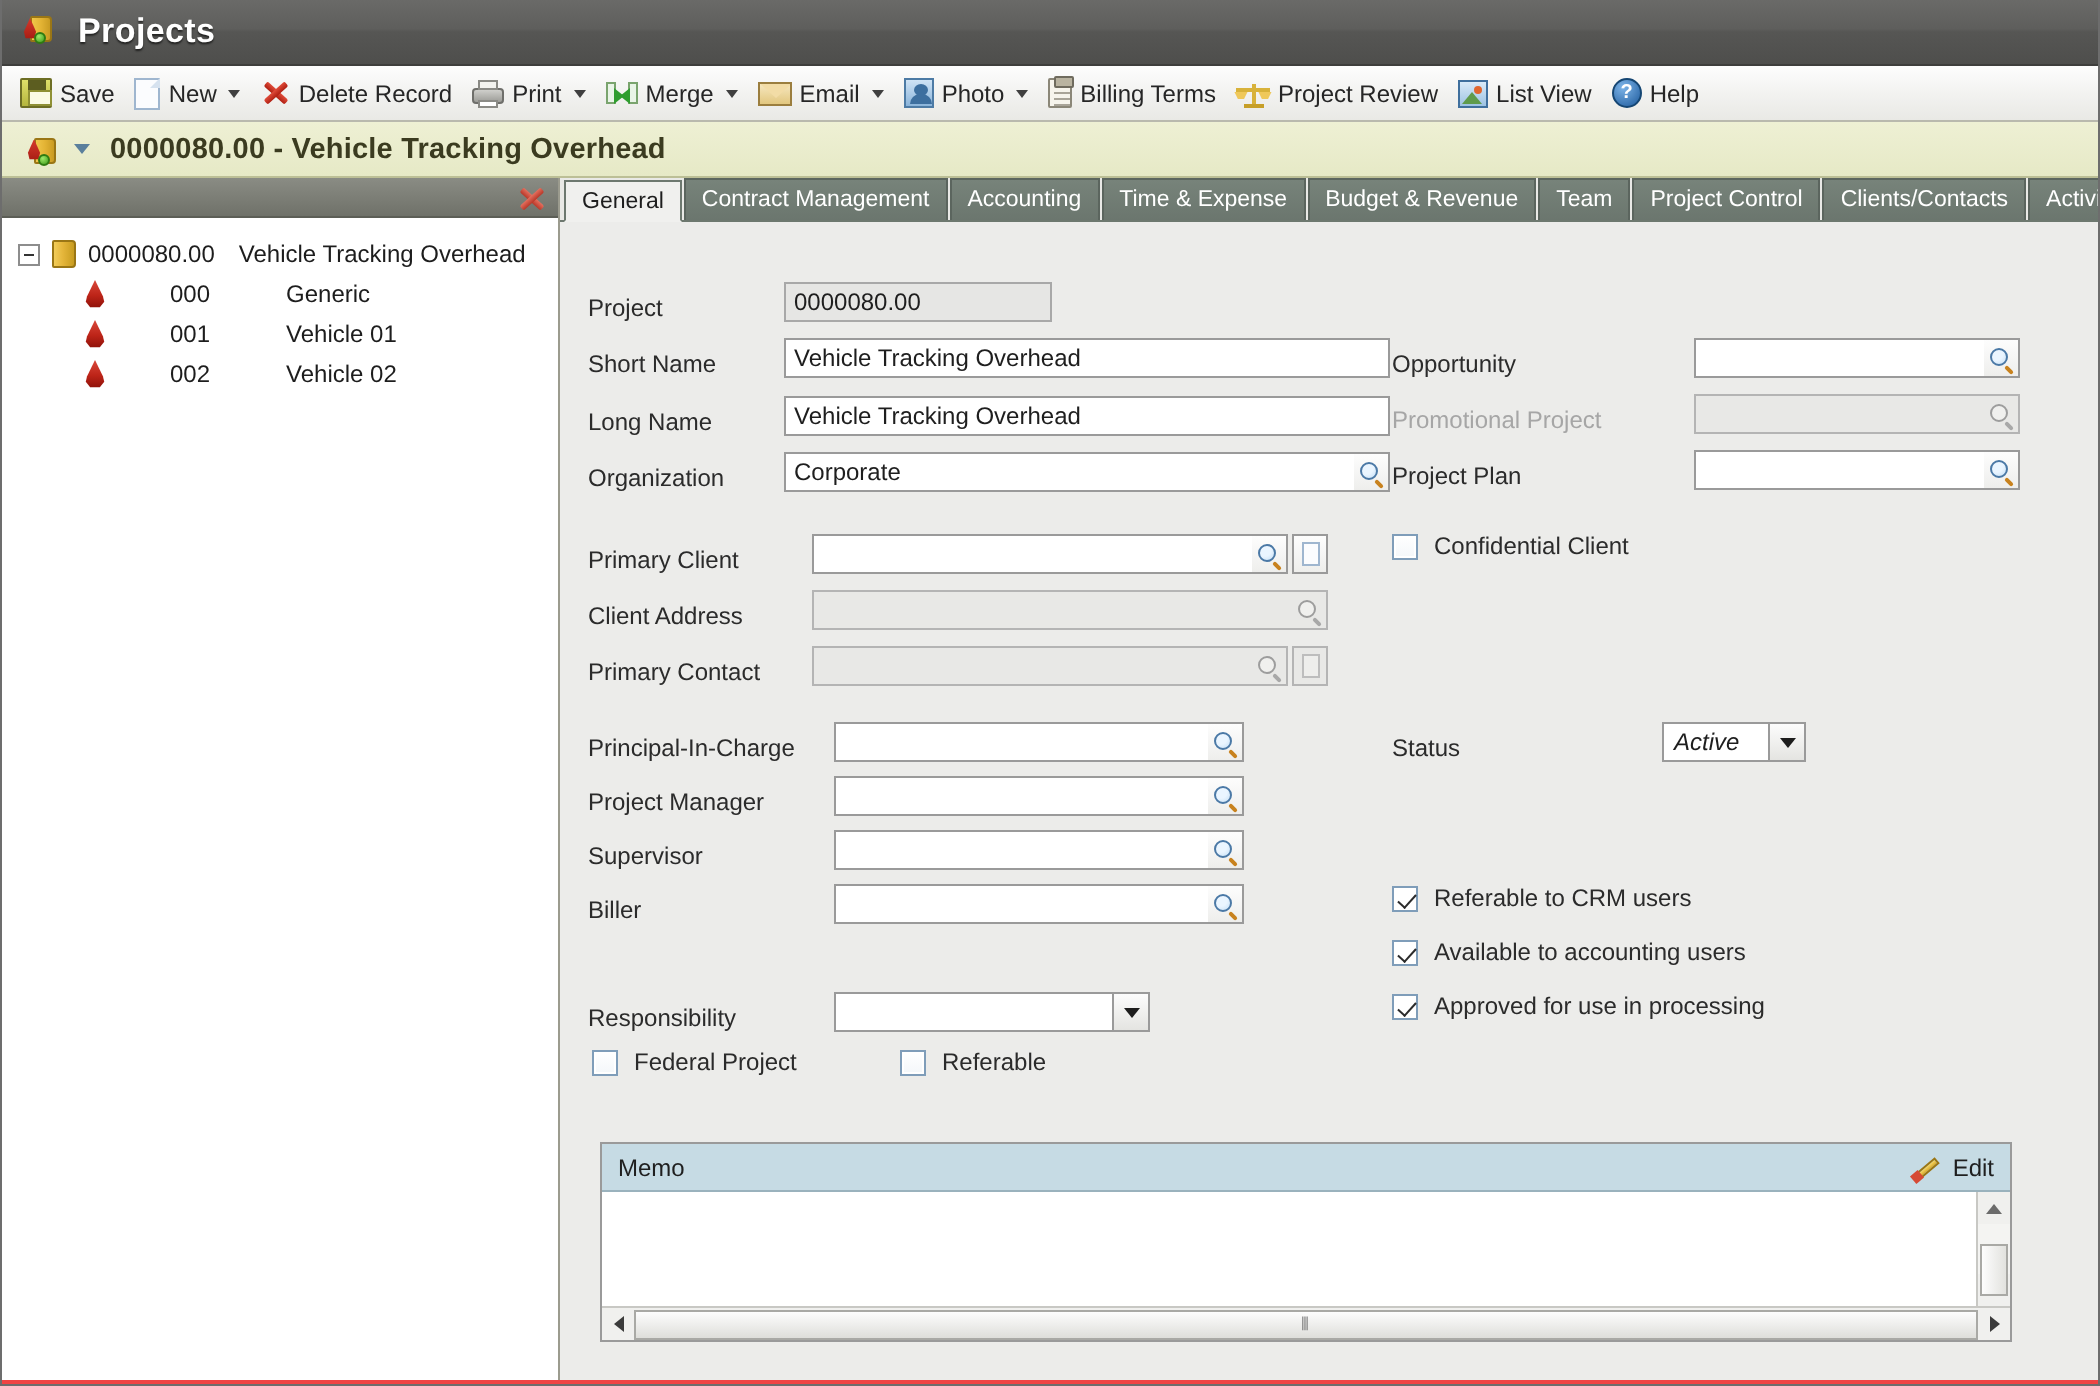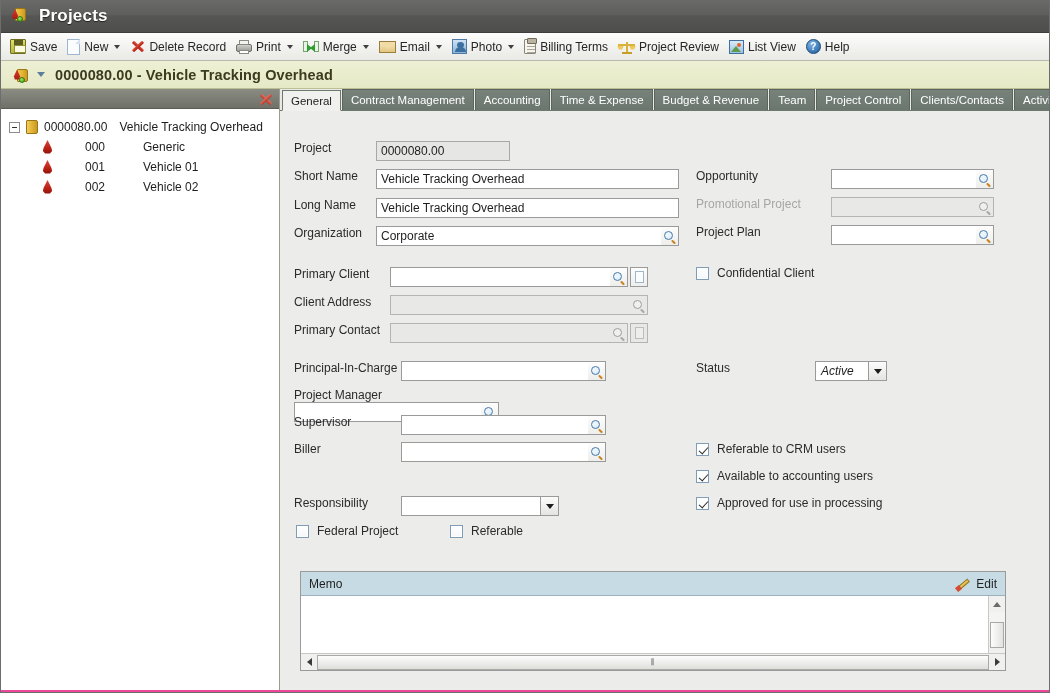--- a/index.html
+++ b/index.html
@@ -10,21 +10,21 @@
     overflow: hidden;
     font-family: "Liberation Sans", sans-serif;
     font-size: 12px;
     color: #1a1a1a;
     background: #ffffff;
   }
 
   #app {
     position: relative;
     width: 1050px; height: 693px;
-    background: #ec4899;
+    background: #ef4444;
     border: 1px solid #6d6d6d;
     border-top: none;
     overflow: hidden;
   }
 
   
   .titlebar {
     height: 33px;
     background: linear-gradient(to bottom, #6a6a68 0%, #5e5e5c 45%, #565654 50%, #4e4e4c 100%);
     border-bottom: 1px solid #3e3e3c;
@@ -203,21 +203,21 @@
     margin-right: 1px; white-space: nowrap;
   }
   .tab.active {
     background: #f0f0ee; color:#1e1e1e;
     border-color:#6d786f; border-bottom:1px solid #f0f0ee;
     margin-bottom: -1px; font-weight: normal;
   }
 
   .formarea { flex:1; background:#ececea; position:relative; padding: 0; overflow:hidden; }
 
-  .row { position:absolute; display:flex; align-items:flex-start; }
+  .row { position:absolute; display:flex; align-items:flex-end;gap:16px; }
   .lbl { font-size: 12px; color:#2b2b2b; }
   .lbl.disabled { color:#a6a6a6; }
 
   .fld {
     height: 20px; background:#ffffff; border:1px solid #9a9a9a;
     display:flex; align-items:center; padding: 0 4px;
     font-size: 12px; color:#1e1e1e;
   }
   .fld.readonly { background:#e6e6e4; border-color:#a8a8a8; }
   .fld.disabled { background:#e8e8e6; border-color:#b4b4b4; color:#9a9a9a; }
@@ -578,21 +578,21 @@
             </span>
             <span class="lookupbtn">
               <span class="mag">
                   <span class="lens"></span>
                   <span class="hand"></span>
                 </span>
             </span>
           </span>
         </div>
 
-        <div class="row" style="left:14px; top:277px;flex-direction:column;">
+        <div class="row" style="left:14px; top:277px;">
           <span class="lbl" style="width:107px;">Project Manager</span>
           <span class="lookup-wrap">
             <span class="fld" style="width:187px; border-right:none;">
               <span class="val"></span>
             </span>
             <span class="lookupbtn">
               <span class="mag">
                   <span class="lens"></span>
                   <span class="hand"></span>
                 </span>

